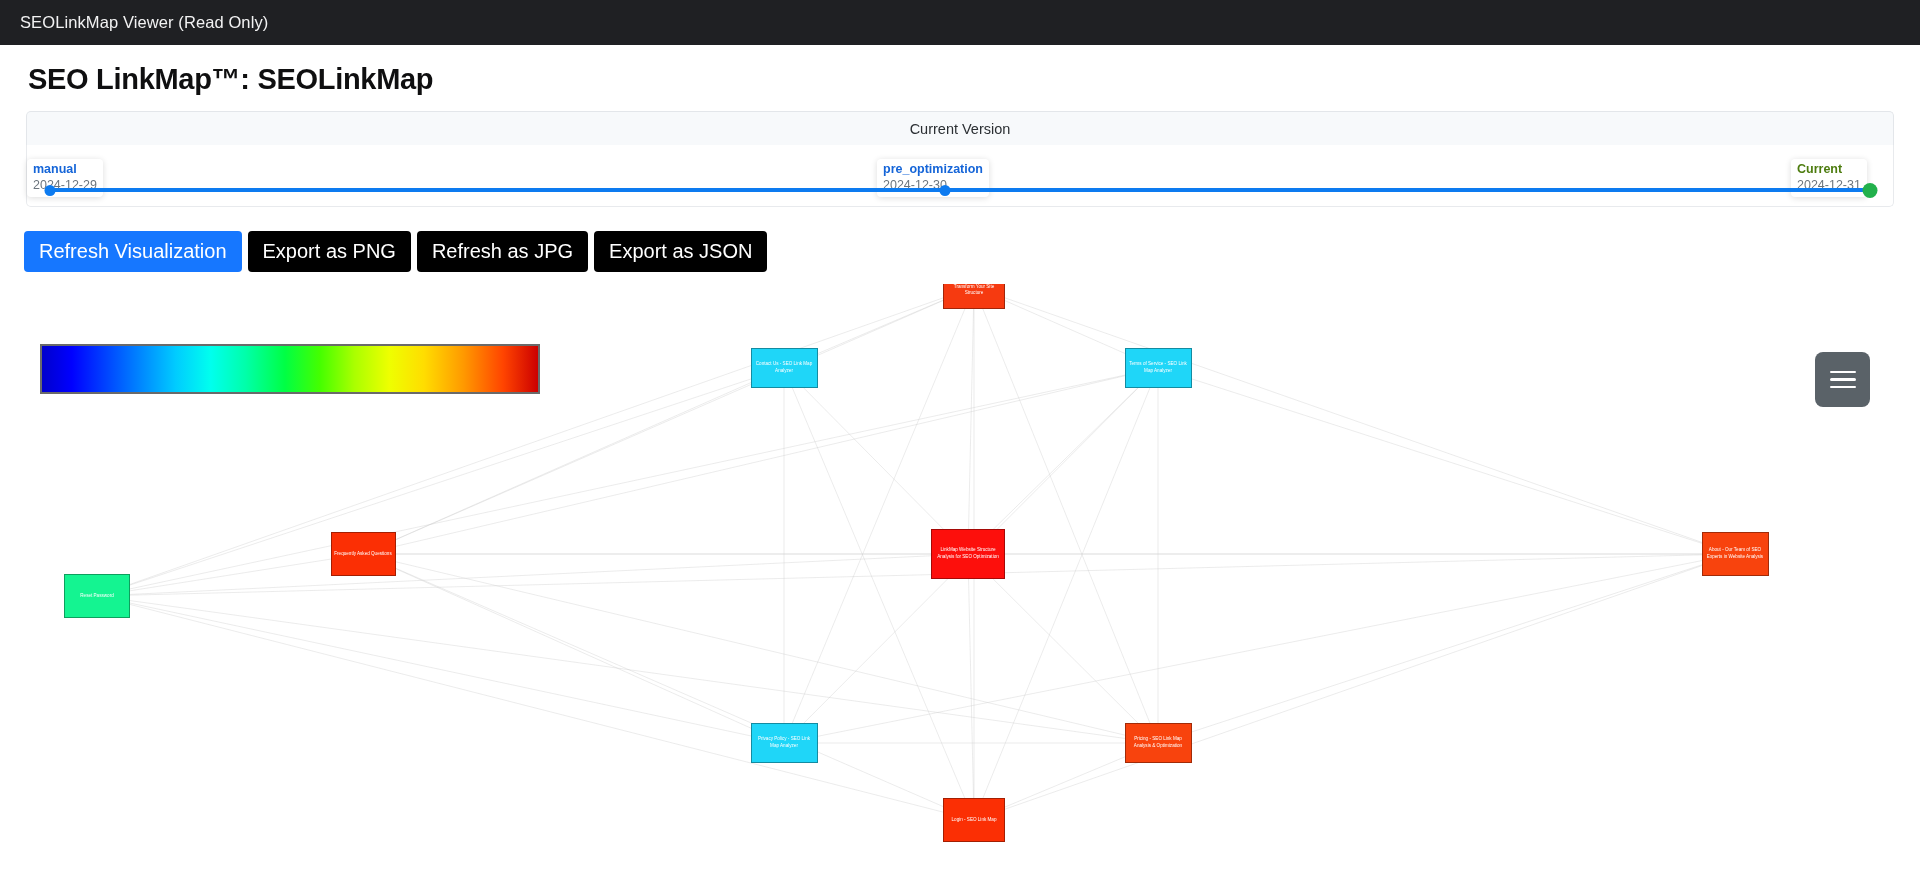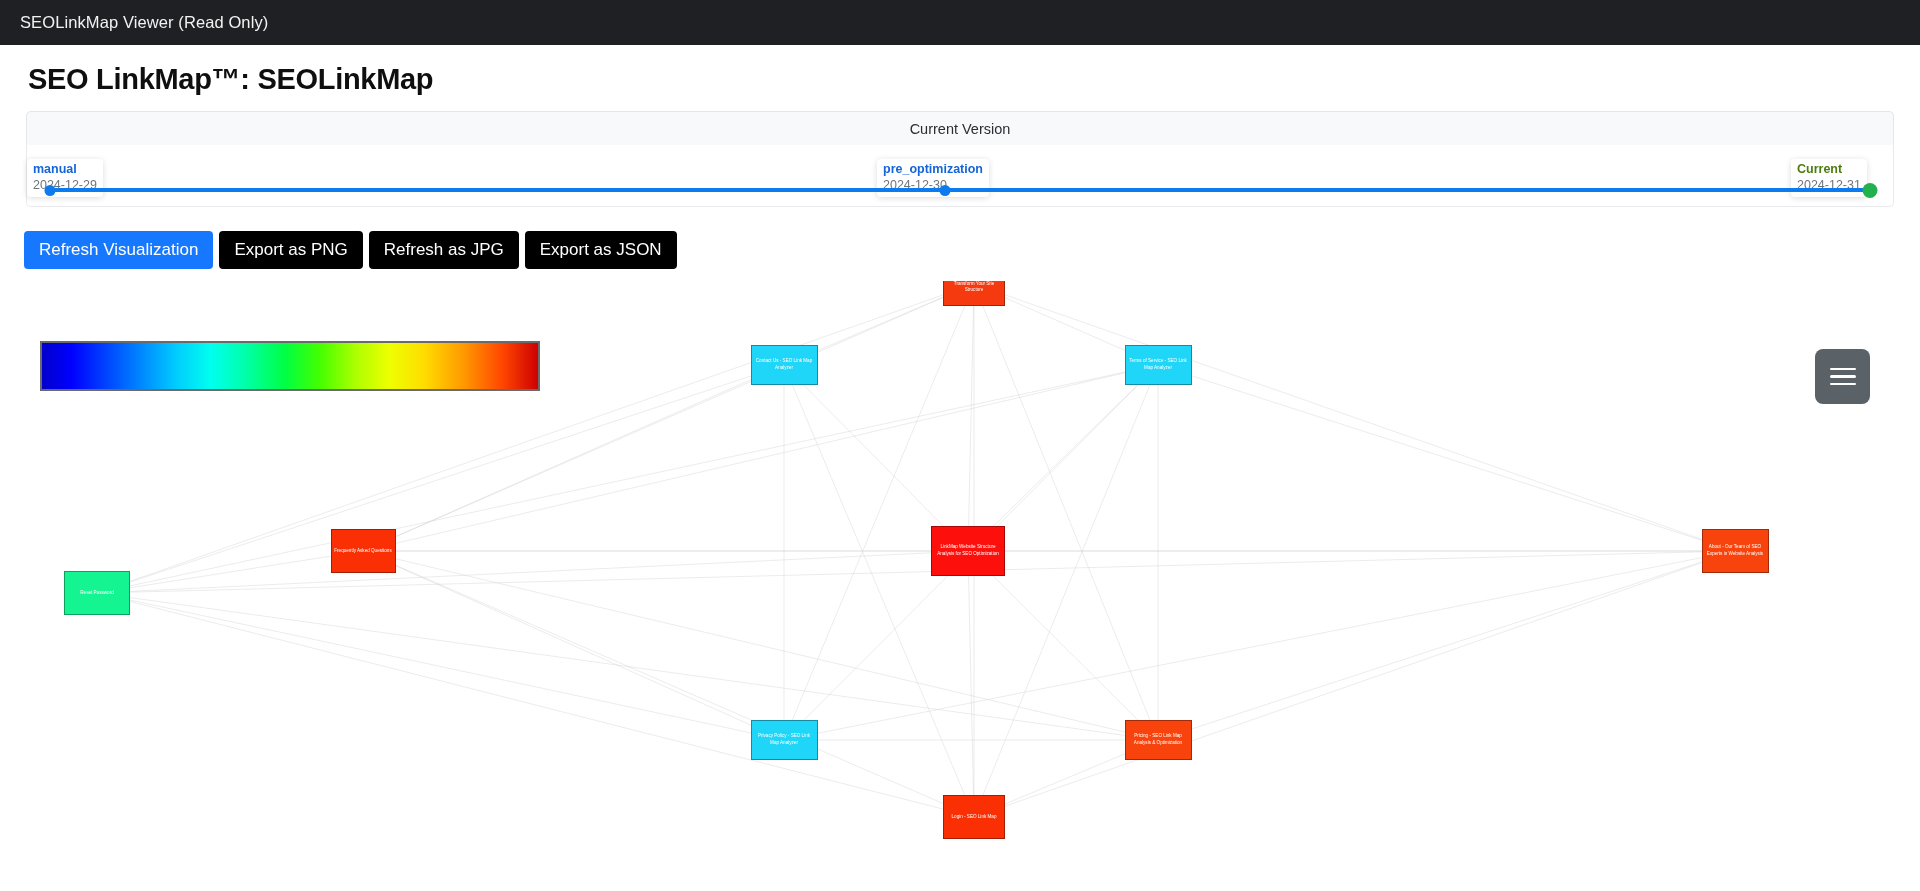--- a/index.html
+++ b/index.html
@@ -93,21 +93,21 @@
   .tl-dot.green { background: #22b14c; width: 15px; height: 15px; top: -5.5px; }
 
   
   #buttons-row {
     margin: 24px 0 0 24px;
     display: flex;
     gap: 6px;
   }
   #buttons-row button {
     font-family: "Liberation Sans", sans-serif;
-    font-size: 17px;
+    font-size: 20px;
     padding: 9px 15px;
     border: none;
     border-radius: 4px;
     color: #fff;
     cursor: pointer;
   }
   .btn-primary { background: #1677ff; }
   .btn-secondary { background: #000000; }
 
   

